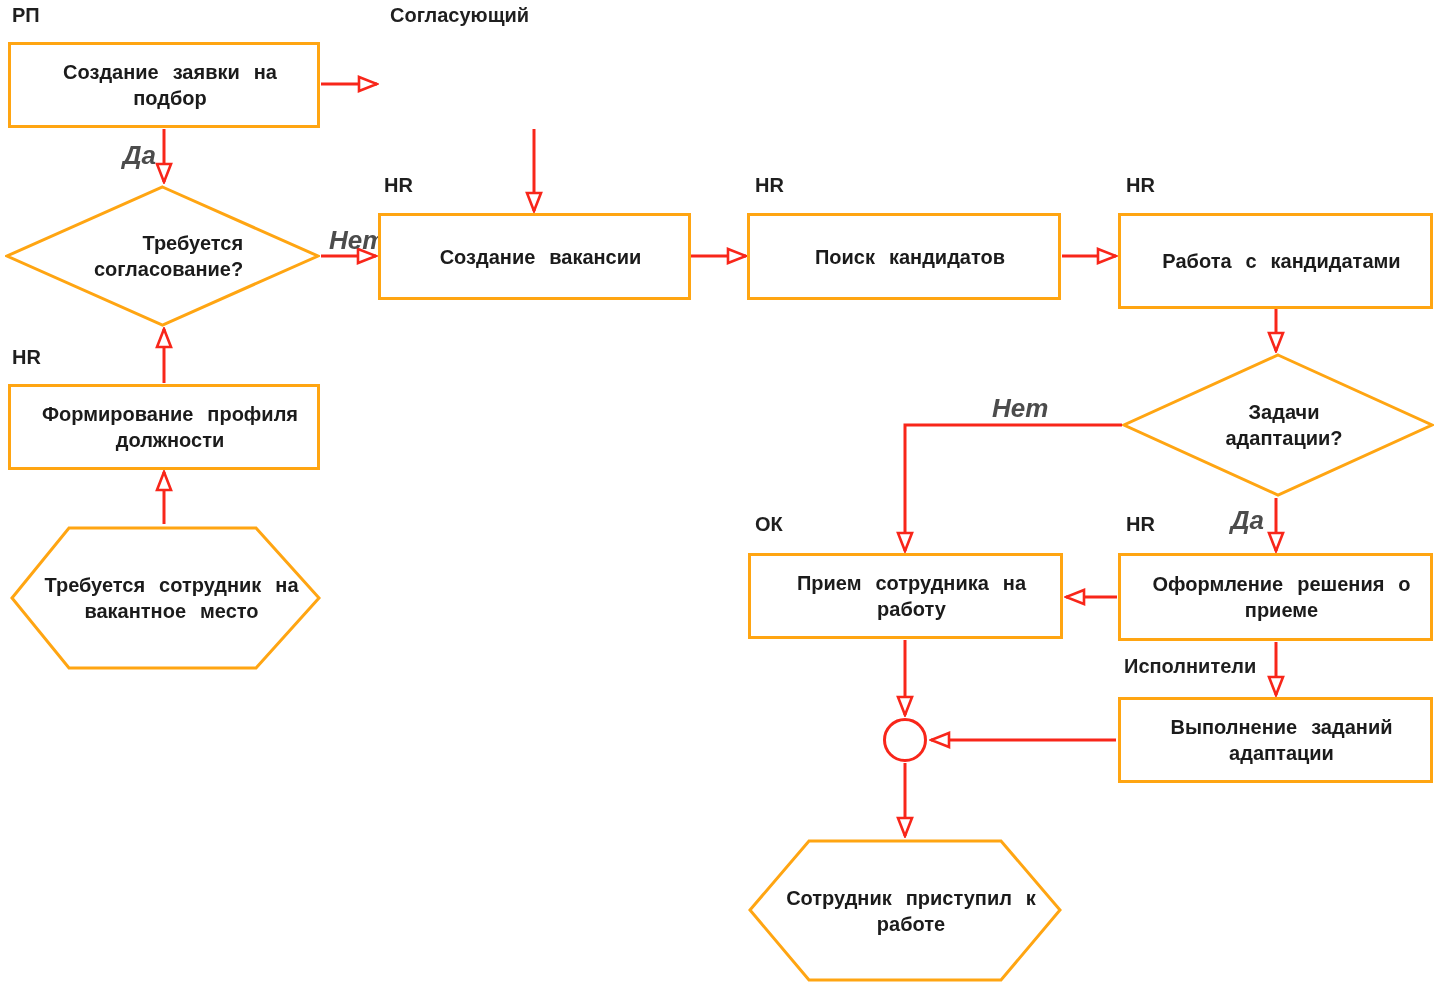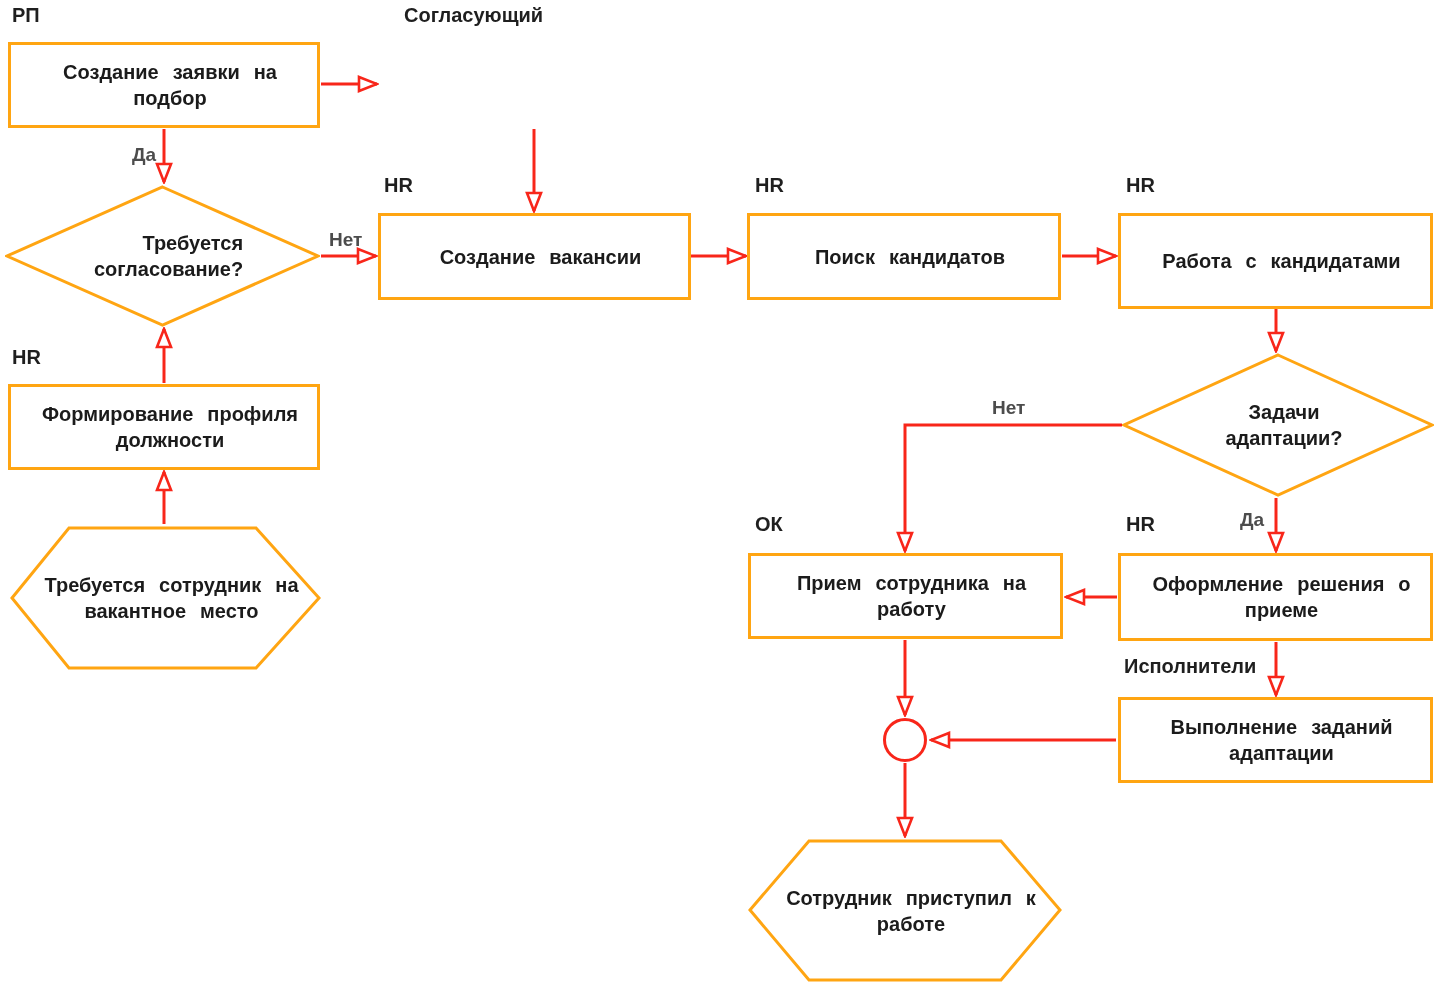--- a/index.html
+++ b/index.html
@@ -25,21 +25,21 @@
   .poly-shape{position:absolute;left:0;top:0;}
   .poly-shape polygon{fill:var(--shape-fill);stroke:var(--shape-border);stroke-width:3;stroke-linejoin:miter;}
   .node-label{
     position:relative;z-index:2;white-space:pre-line;color:var(--node-text);
     font-size:20px;font-weight:bold;line-height:26px;word-spacing:0.42em;padding:0 6px;
   }
   .role-label{
     position:absolute;color:var(--role-label-text);font-size:20px;font-weight:bold;line-height:24px;white-space:nowrap;
   }
   .edge-label{
-    position:absolute;color:var(--edge-label-text);font-size:19px;font-weight:bold;line-height:22px;white-space:nowrap;
+    position:absolute;color:var(--edge-label-text);font-size:26px;font-weight:bold;line-height:22px;white-space:nowrap;font-style:italic;
   }
   .connector{
     position:absolute;box-sizing:border-box;border:3px solid var(--arrow);
     border-radius:50%;background:var(--shape-fill);
   }
 </style>
 </head>
 <body>
 
 <div class="canvas">
@@ -62,21 +62,21 @@
     <path class="edge" d="M1122 425 L905 425 L905 551" marker-end="url(#arrowhead)"></path>
     <path class="edge" d="M1276 498 L1276 551" marker-end="url(#arrowhead)"></path>
     <path class="edge" d="M1117 597 L1066 597" marker-end="url(#arrowhead)"></path>
     <path class="edge" d="M1276 642 L1276 695" marker-end="url(#arrowhead)"></path>
     <path class="edge" d="M905 640 L905 715" marker-end="url(#arrowhead)"></path>
     <path class="edge" d="M1116 740 L931 740" marker-end="url(#arrowhead)"></path>
     <path class="edge" d="M905 763 L905 836" marker-end="url(#arrowhead)"></path>
   </svg>
 
   <div class="role-label" style="left:12px;top:3px;">РП</div>
-  <div class="role-label" style="left:404px;top:3px;">Согласующий</div>
+  <div class="role-label" style="left:390px;top:3px;">Согласующий</div>
   <div class="role-label" style="left:384px;top:173px;">HR</div>
   <div class="role-label" style="left:755px;top:173px;">HR</div>
   <div class="role-label" style="left:1126px;top:173px;">HR</div>
   <div class="role-label" style="left:12px;top:345px;">HR</div>
   <div class="role-label" style="left:755px;top:512px;">ОК</div>
   <div class="role-label" style="left:1126px;top:512px;">HR</div>
   <div class="role-label" style="left:1124px;top:654px;">Исполнители</div>
 
   <div class="edge-label" style="left:108px;top:144px;width:48px;text-align:right;">Да</div>
   <div class="edge-label" style="left:329px;top:229px;">Нет</div>

